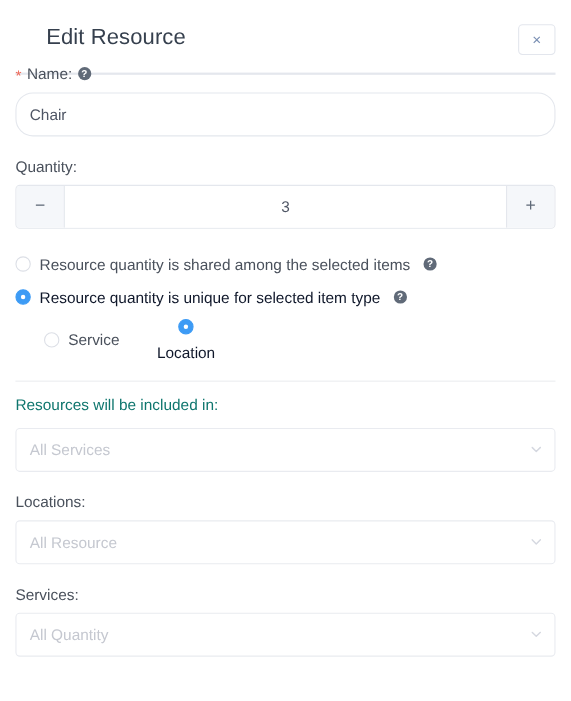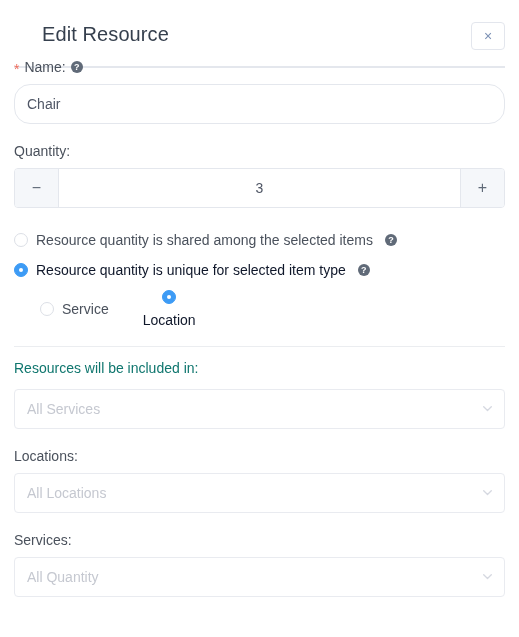--- a/index.html
+++ b/index.html
@@ -341,21 +341,21 @@
       </span>
     </div>
 
     <div class="spacer-18"></div>
 
     
     <div class="field-label">
       <span>Locations:</span>
     </div>
     <div class="select-box">
-      <span class="select-placeholder">All Locations</span>
+      <span class="select-placeholder">All Resource</span>
       <span class="chevron">
         <svg width="9" height="6" viewBox="0 0 9 6">
             <path d="M0.7 0.7 L4.5 4.5 L8.3 0.7" fill="none" stroke="#d5d8e0" stroke-width="1.3" stroke-linecap="round" stroke-linejoin="round"></path>
           </svg>
       </span>
     </div>
 
     <div class="spacer-18"></div>
 
     

